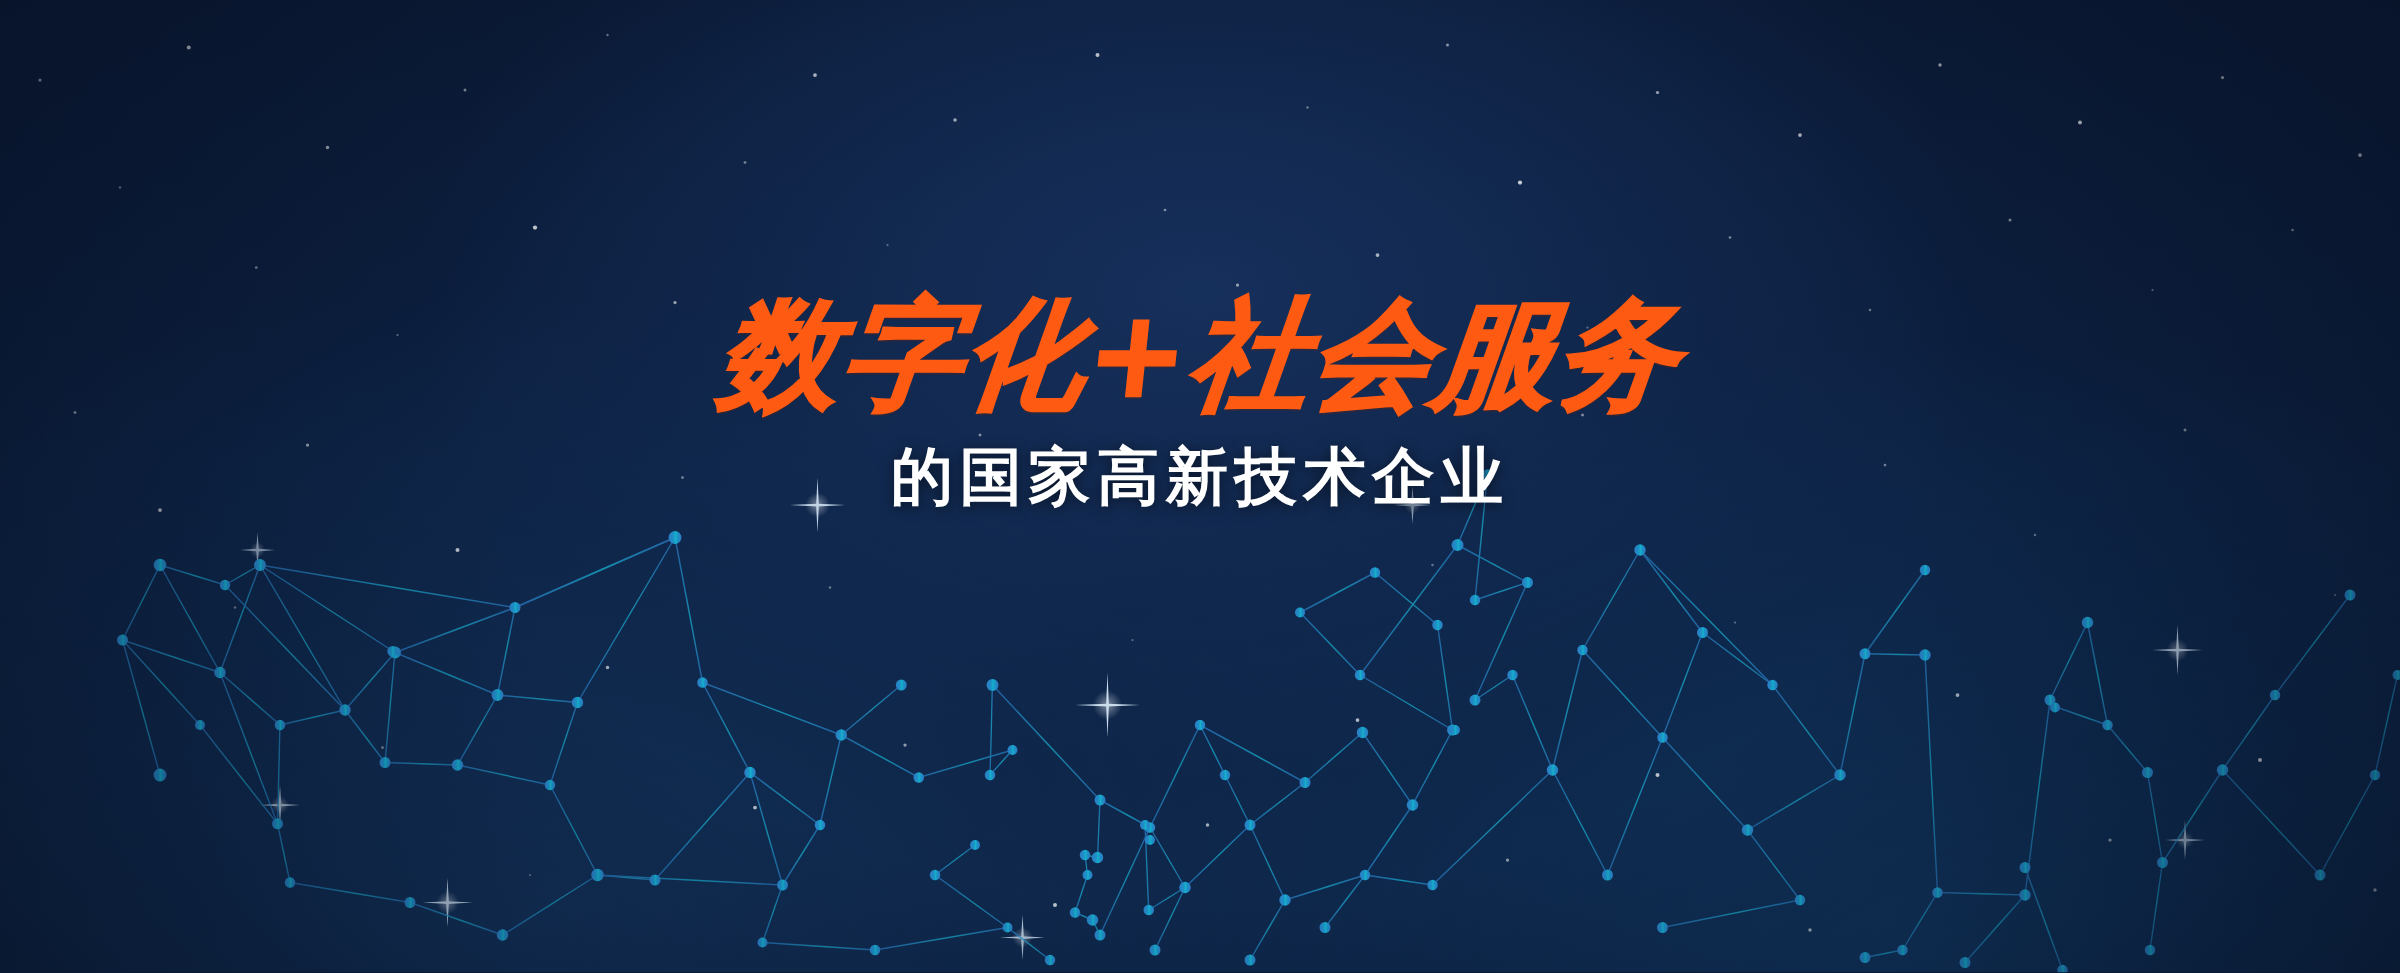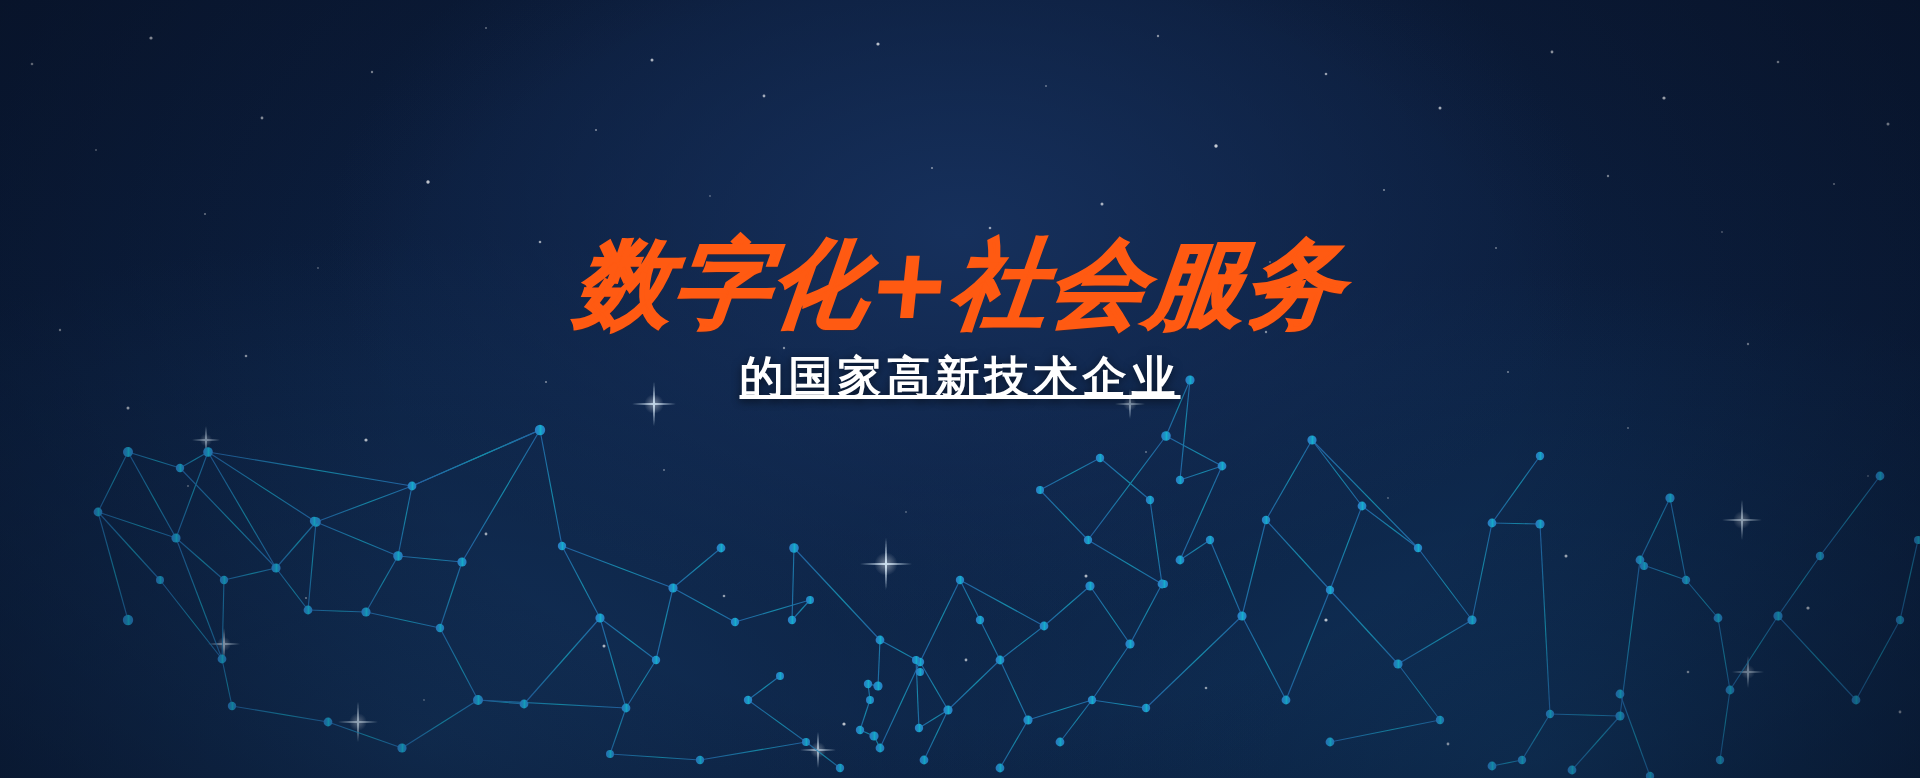--- a/index.html
+++ b/index.html
@@ -58,26 +58,25 @@
     font-style: italic;
     letter-spacing: 2px;
     color: #FF5A12;
     text-shadow: 0 2px 0 rgba(120,30,0,0.25);
     -webkit-text-stroke: 2px #FF5A12;
     transform: skewX(-6deg);
   }
   .subline {
     margin: 14px 0 0 0;
     font-family: "Liberation Serif", "DejaVu Serif", serif;
-    font-size: 44px;
+    font-size: 50px;
     font-weight: 700;
     letter-spacing: 5px;
     color: #ffffff;
     text-shadow: 0 2px 10px rgba(0,0,0,0.55);
-    text-decoration: underline;
   }
 </style>
 </head>
 <body>
 
 <div id="banner">
 
   <div class="bg-base"></div>
 
   <svg class="starfield" viewBox="0 0 1920 778" preserveAspectRatio="none" aria-hidden="true">

